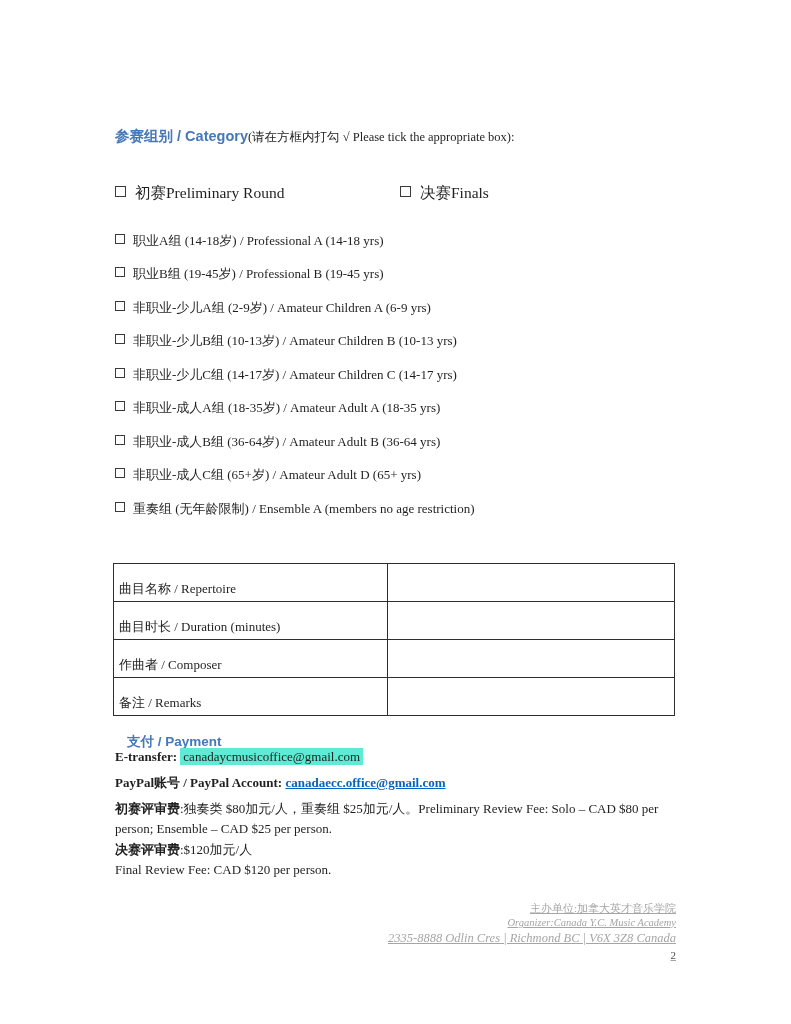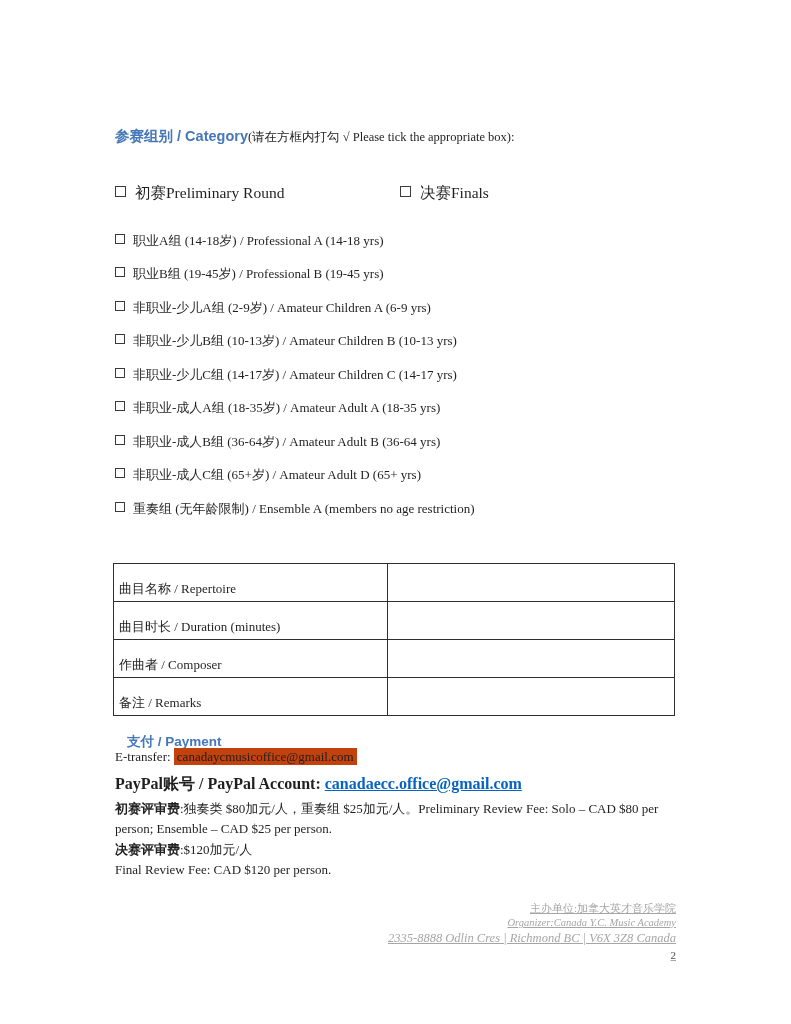--- a/index.html
+++ b/index.html
@@ -79,24 +79,24 @@
     padding: 0 4px 3px 5px;
     font-size: 13px;
   }
   .rep-table td.val { width: 277px; }
 
   
   .payment-heading { top: 732px; margin-left: 12px; }
   .payment-heading .h-blue { font-size: 13.5px; }
 
   .etransfer-line { position: absolute; left: 115px; top: 749px; font-size: 13px; }
-  .etransfer-line .lbl { font-weight: 400; }
-  .etransfer-line .email { background: #c2410c; padding: 1px 3px; }
+  .etransfer-line .lbl { font-weight: 700; }
+  .etransfer-line .email { background: #5eead4; padding: 1px 3px; }
 
-  .paypal-line { position: absolute; left: 115px; top: 774px; font-size: 16px; font-weight: 700; }
+  .paypal-line { position: absolute; left: 115px; top: 774px; font-size: 13px; font-weight: 700; }
   .paypal-line .link { color: #0563C1; text-decoration: underline; }
 
   .fees {
     position: absolute;
     left: 115px;
     top: 799px;
     width: 566px;
     font-size: 13px;
     line-height: 20.4px;
   }

